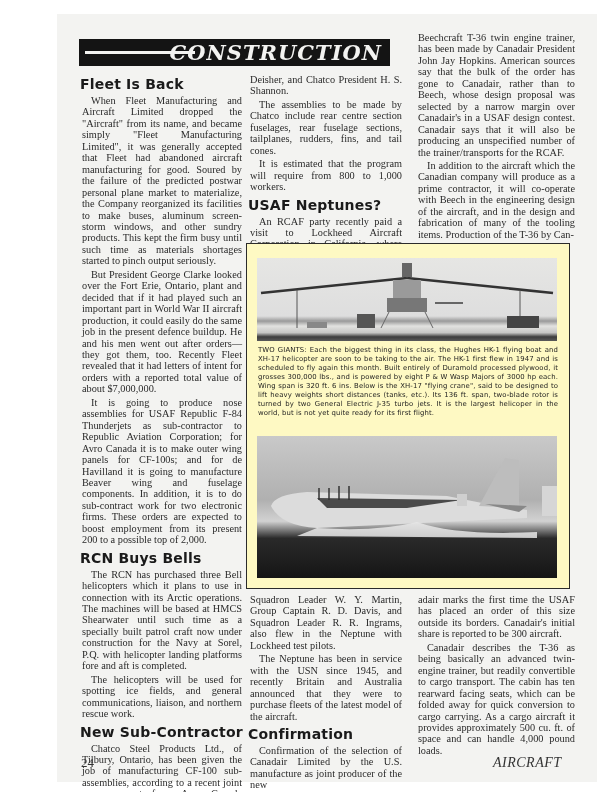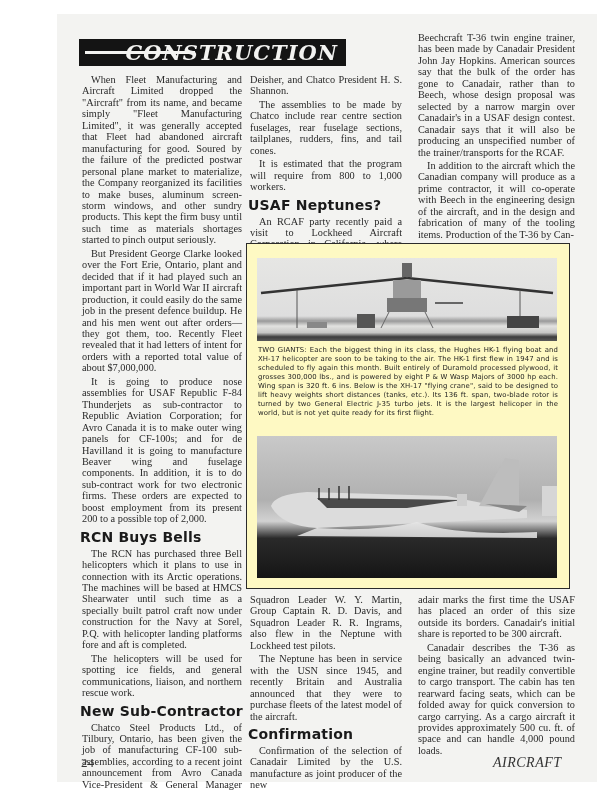--- a/index.html
+++ b/index.html
@@ -1,19 +1,19 @@
 <!DOCTYPE html>
 <html><head>
 <meta charset="utf-8">
 <style>
   html, body { margin:0; padding:0; }
   body { width:612px; height:792px; background:#ffffff; position:relative; overflow:hidden;
          font-family:"Liberation Serif", "DejaVu Serif", serif; color:#2a2a2a; }
   .page { position:absolute; left:57px; top:14px; width:540px; height:768px; background:#f3f3f1; }
-  .banner { position:absolute; left:79px; top:39px; width:267px; height:27px; background:#141414; }
+  .banner { position:absolute; left:79px; top:39px; width:311px; height:27px; background:#141414; }
   .banner-rule { position:absolute; left:6px; top:12px; width:110px; height:3px; background:#f3f3f1; }
   .banner-title { position:absolute; right:8px; top:0px; height:27px; line-height:28px; color:#f3f3f1;
          font-family:"DejaVu Serif", serif; font-style:italic; font-weight:bold; font-size:21px; letter-spacing:1px; }
   .col { position:absolute; font-size:10.3px; line-height:11.45px; text-align:justify; }
   .col p { margin:2px; text-indent:9px; }
   .col p.noindent { text-indent:0; }
   .col h2 { margin:4px 0 1px 0; font-family:"DejaVu Sans", sans-serif; font-weight:bold; font-size:14px;
          line-height:17px; color:#1a1a1a; letter-spacing:0.2px; }
   .col1 { left:80px; top:72px; width:164px; }
   .col2 { left:248px; top:72px; width:156px; }
@@ -34,20 +34,21 @@
 <body>
 
 <div class="page"></div>
 
 <div class="banner">
   <div class="banner-rule"></div>
   <div class="banner-title">CONSTRUCTION</div>
 </div>
 
 <div class="col col1">
+  <h2>Fleet Is Back</h2>
   <p>When Fleet Manufacturing and Aircraft Limited dropped the "Aircraft" from its name, and became simply "Fleet Manufacturing Limited", it was generally accepted that Fleet had abandoned aircraft manufacturing for good. Soured by the failure of the predicted postwar personal plane market to materialize, the Company reorganized its facilities to make buses, aluminum screen-storm windows, and other sundry products. This kept the firm busy until such time as materials shortages started to pinch output seriously.</p>
   <p>But President George Clarke looked over the Fort Erie, Ontario, plant and decided that if it had played such an important part in World War II aircraft production, it could easily do the same job in the present defence buildup. He and his men went out after orders—they got them, too. Recently Fleet revealed that it had letters of intent for orders with a reported total value of about $7,000,000.</p>
   <p>It is going to produce nose assemblies for USAF Republic F-84 Thunderjets as sub-contractor to Republic Aviation Corporation; for Avro Canada it is to make outer wing panels for CF-100s; and for de Havilland it is going to manufacture Beaver wing and fuselage components. In addition, it is to do sub-contract work for two electronic firms. These orders are expected to boost employment from its present 200 to a possible top of 2,000.</p>
   <h2>RCN Buys Bells</h2>
   <p>The RCN has purchased three Bell helicopters which it plans to use in connection with its Arctic operations. The machines will be based at HMCS Shearwater until such time as a specially built patrol craft now under construction for the Navy at Sorel, P.Q. with helicopter landing platforms fore and aft is completed.</p>
   <p>The helicopters will be used for spotting ice fields, and general communications, liaison, and northern rescue work.</p>
   <h2>New Sub-Contractor</h2>
   <p>Chatco Steel Products Ltd., of Tilbury, Ontario, has been given the job of manufacturing CF-100 sub-assemblies, according to a recent joint announcement from Avro Canada Vice-President &amp; General Manager Walter</p>
 </div>
 

